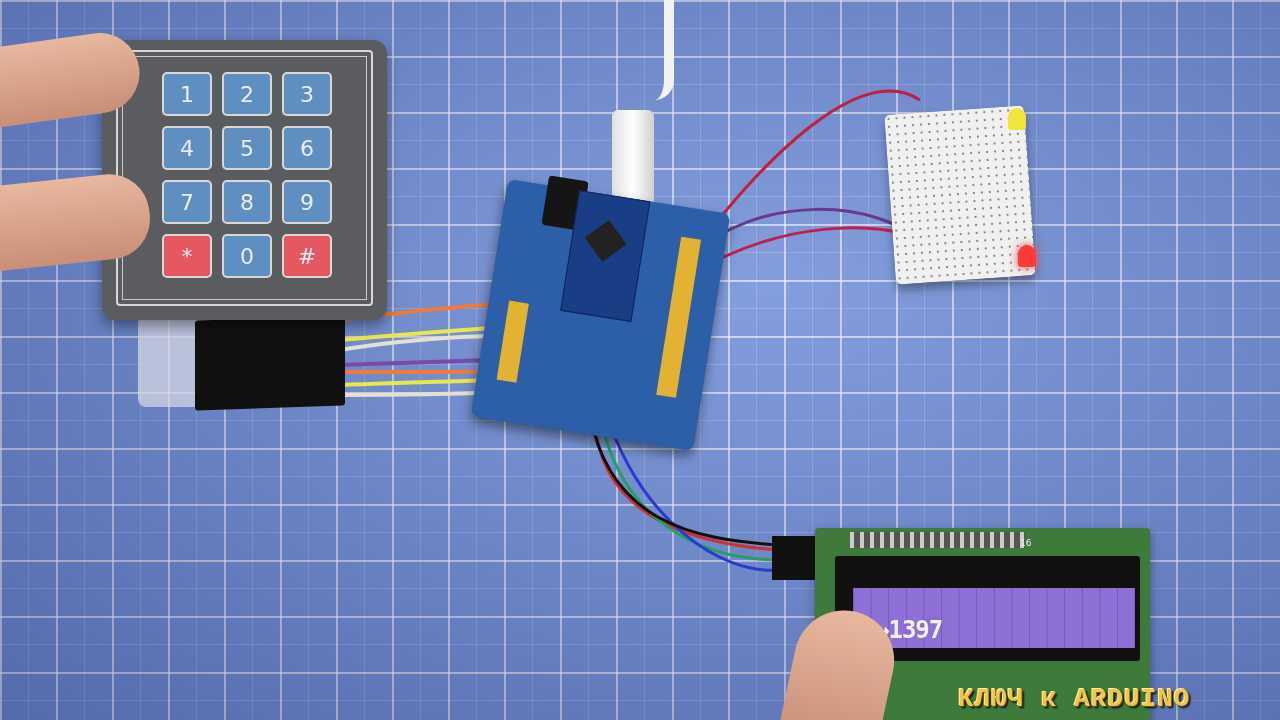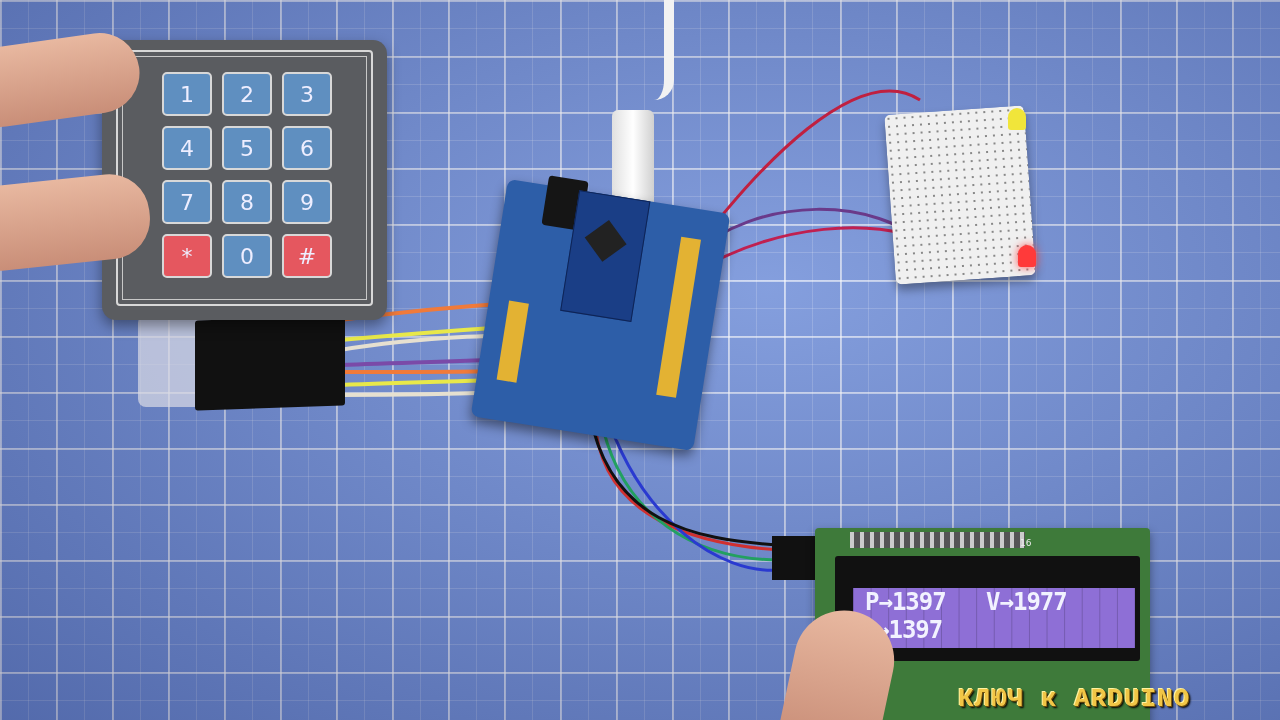--- a/index.html
+++ b/index.html
@@ -115,19 +115,18 @@
 <div class="breadboard"></div>
 <div class="led" style="left:1008px;top:108px;background:#f1e53a;"></div>
 <div class="led" style="left:1018px;top:245px;background:#ff3a3a;box-shadow:0 0 10px #ff5050;"></div>
 
 <div class="cable-conn"></div>
 <div class="lcd">
   <div class="pins"></div>
   <span style="position:absolute;left:205px;top:10px;font-size:9px;color:#eee;">16</span>
   <div class="lcd-frame"></div>
   <div class="lcd-screen"></div>
-  <div class="lcd-line" style="top:60px;">P→1397   V→1977</div>
   <div class="lcd-line" style="top:88px;left:60px;">→1397</div>
 </div>
 
 <div class="finger" style="left:790px;top:610px;width:100px;height:140px;border-radius:50px 50px 20px 20px;transform:rotate(12deg);"></div>
 
 <div class="watermark">КЛЮЧ к ARDUINO</div>
 
 </body></html>

